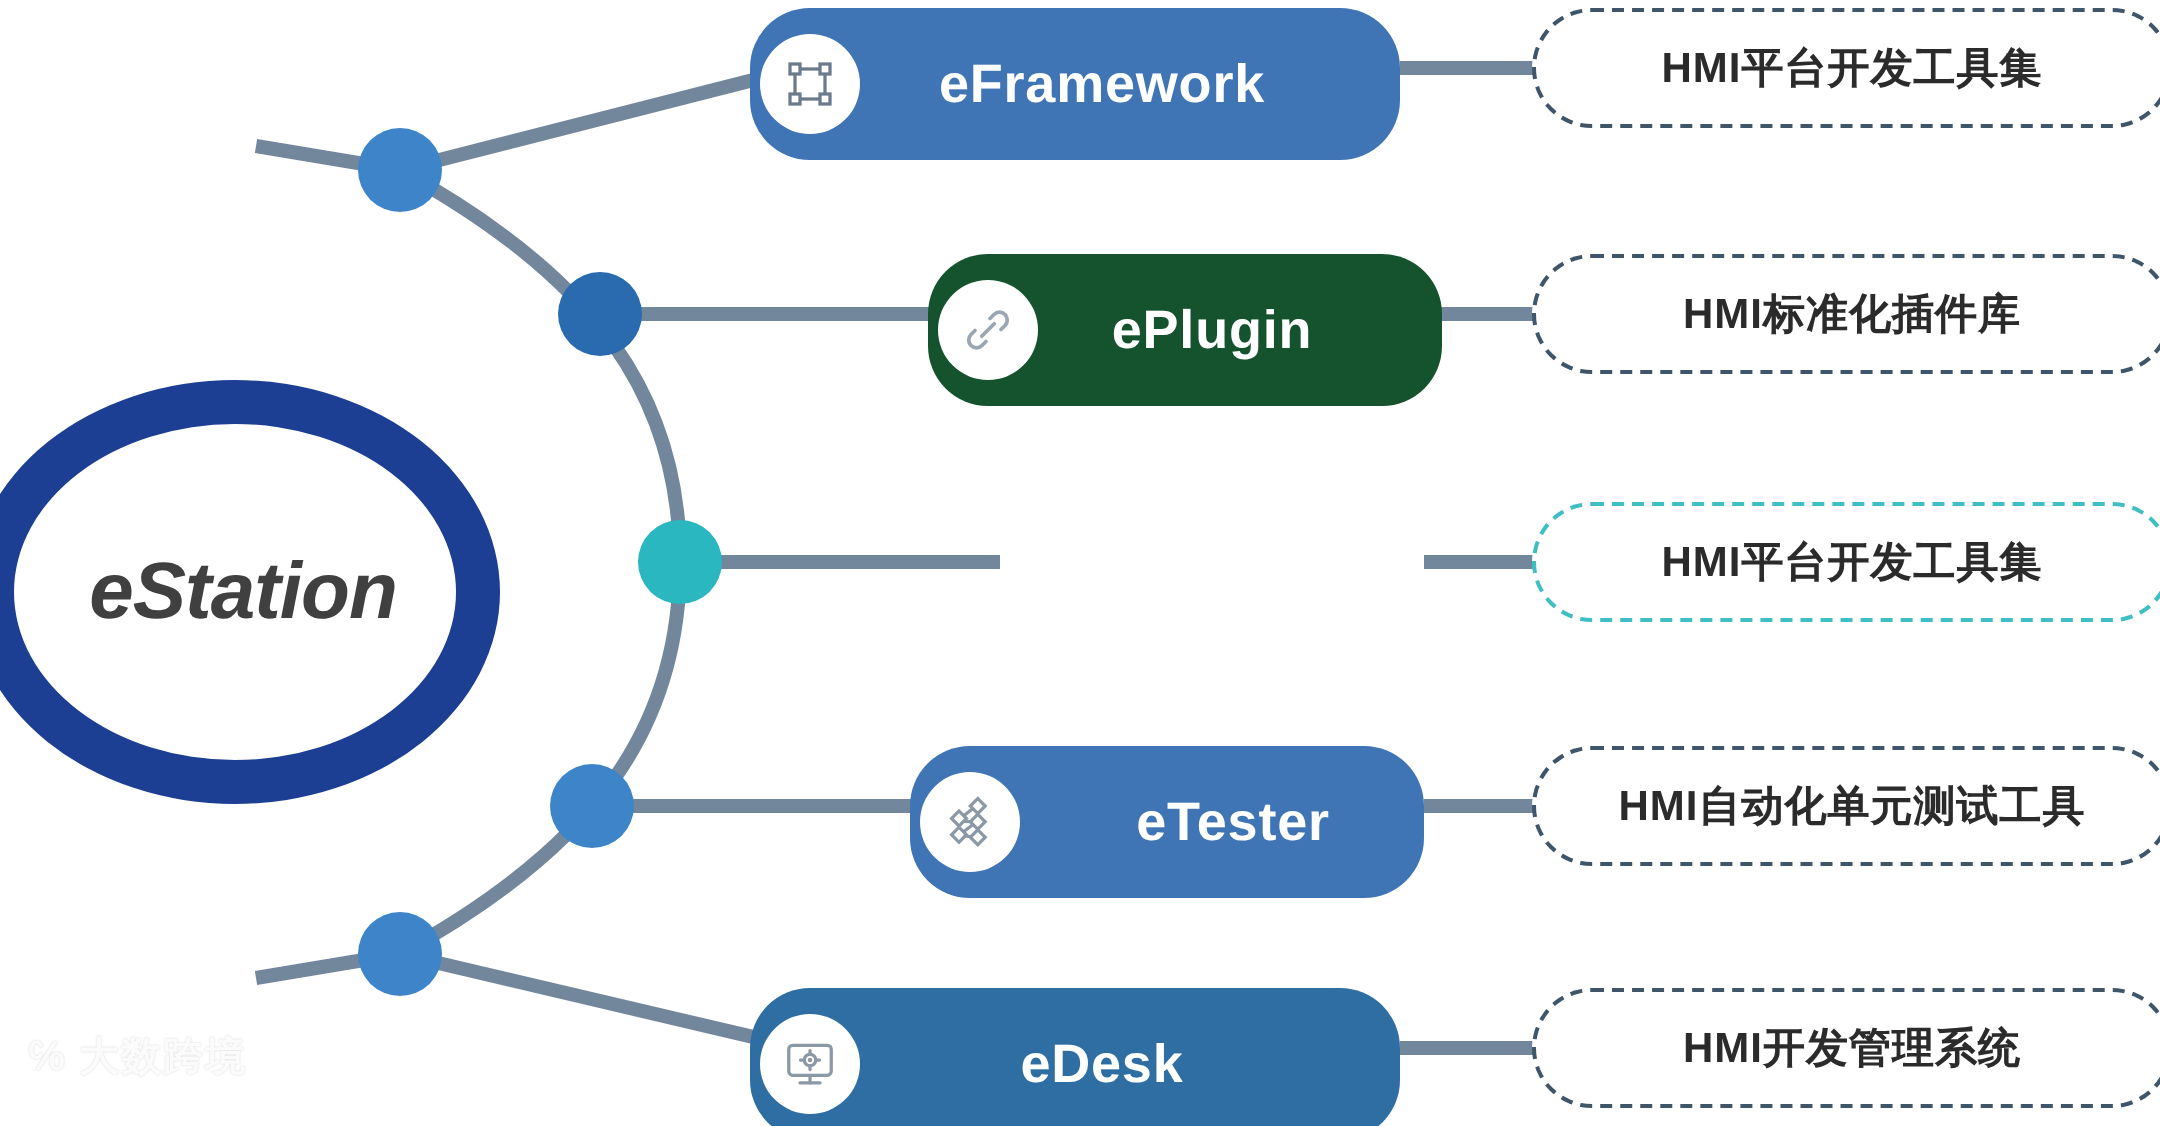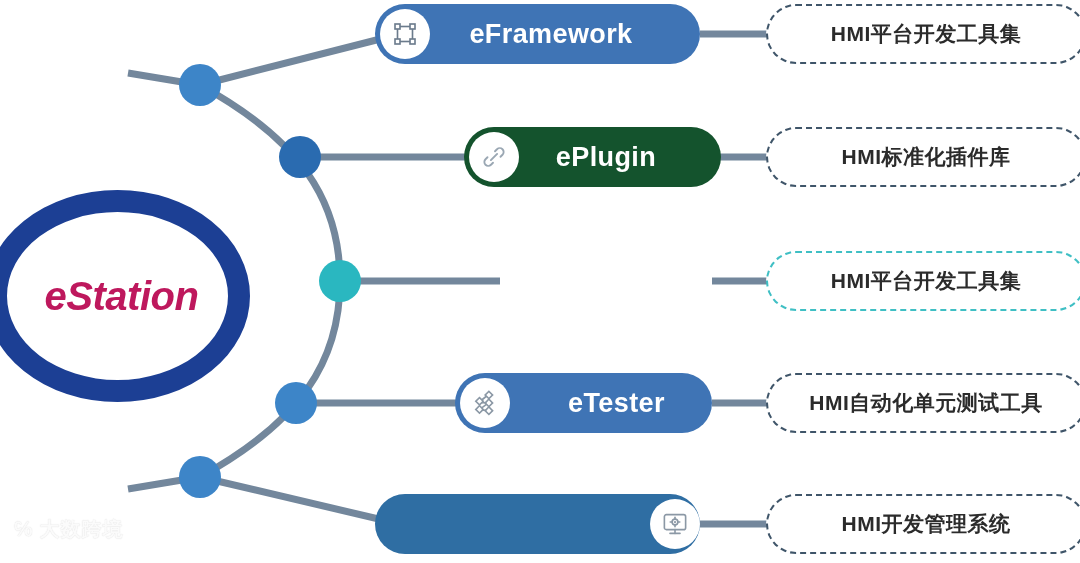--- a/index.html
+++ b/index.html
@@ -38,36 +38,35 @@
     border: 22px solid #1c3f94;
     box-sizing: border-box;
     display: flex;
     align-items: center;
     justify-content: center;
   }
   .hub-label {
     font-size: 40px;
     font-weight: bold;
     font-style: italic;
-    color: #be185d;
+    color: #404040;
     letter-spacing: -0.5px;
     white-space: nowrap;
     transform: translateX(4px);
   }
 
   
   .pill {
     position: absolute;
-    height: 60px;
+    height: 76px;
     border-radius: 30px;
     display: flex;
     align-items: center;
     box-sizing: border-box;
     padding-left: 5px;
-    justify-content: flex-end;
   }
   .pill-badge {
     width: 50px;
     height: 50px;
     min-width: 50px;
     border-radius: 50%;
     background: #ffffff;
     display: flex;
     align-items: center;
     justify-content: center;
@@ -228,20 +227,21 @@
         <line x1="12" y1="16.5" x2="12" y2="19.5"></line>
         <line x1="8" y1="19.5" x2="16" y2="19.5"></line>
         <circle cx="12" cy="10.4" r="2.3"></circle>
         <circle cx="12" cy="10.4" r="0.9" fill="#8b98a5" stroke="none"></circle>
         <line x1="12" y1="6.6" x2="12" y2="8.1"></line>
         <line x1="12" y1="12.7" x2="12" y2="14.2"></line>
         <line x1="8.2" y1="10.4" x2="9.7" y2="10.4"></line>
         <line x1="14.3" y1="10.4" x2="15.8" y2="10.4"></line>
       </svg>
     </span>
+    <span class="pill-label">eDesk</span>
   </div>
   <div class="desc" style="left:766px; top:494px;">
     <span class="desc-label">HMI开发管理系统</span>
   </div>
 
   <div class="watermark">
     <span class="wm-mark">℅</span>
     <span class="wm-text">大数跨境</span>
   </div>
 

